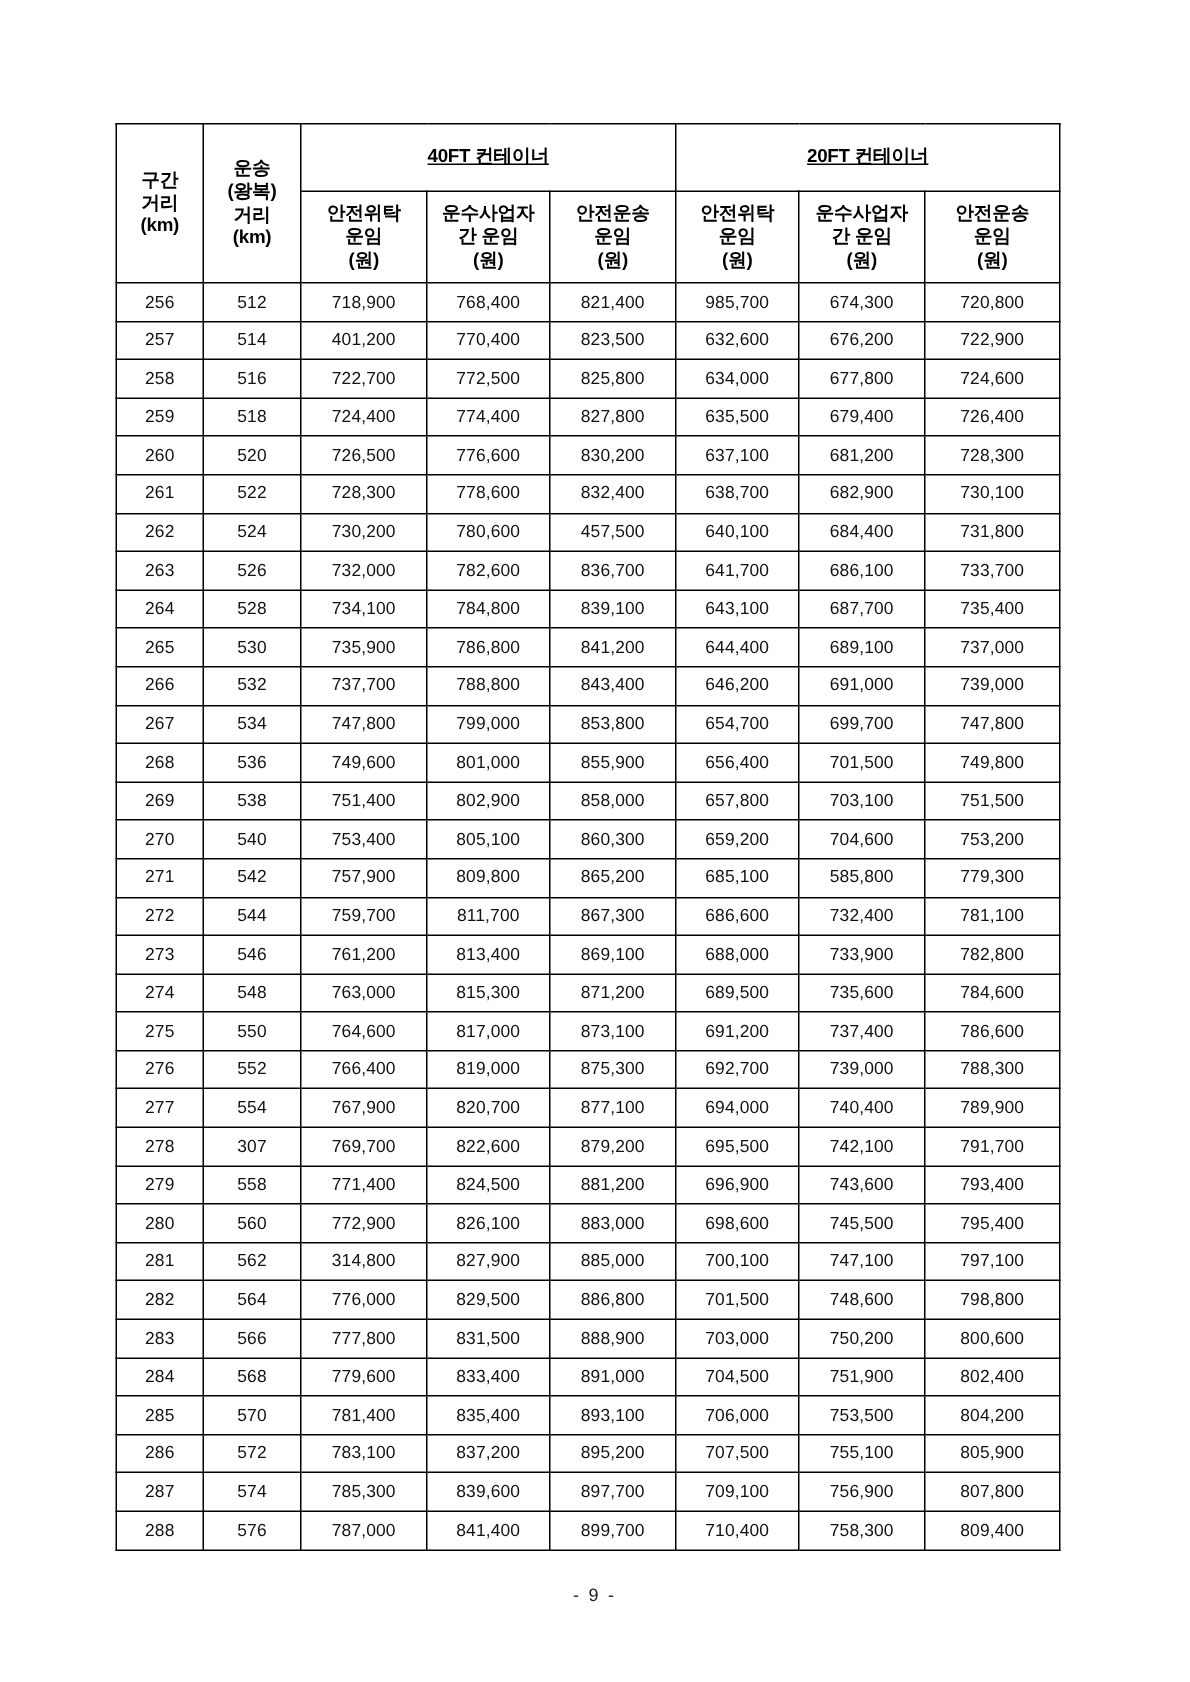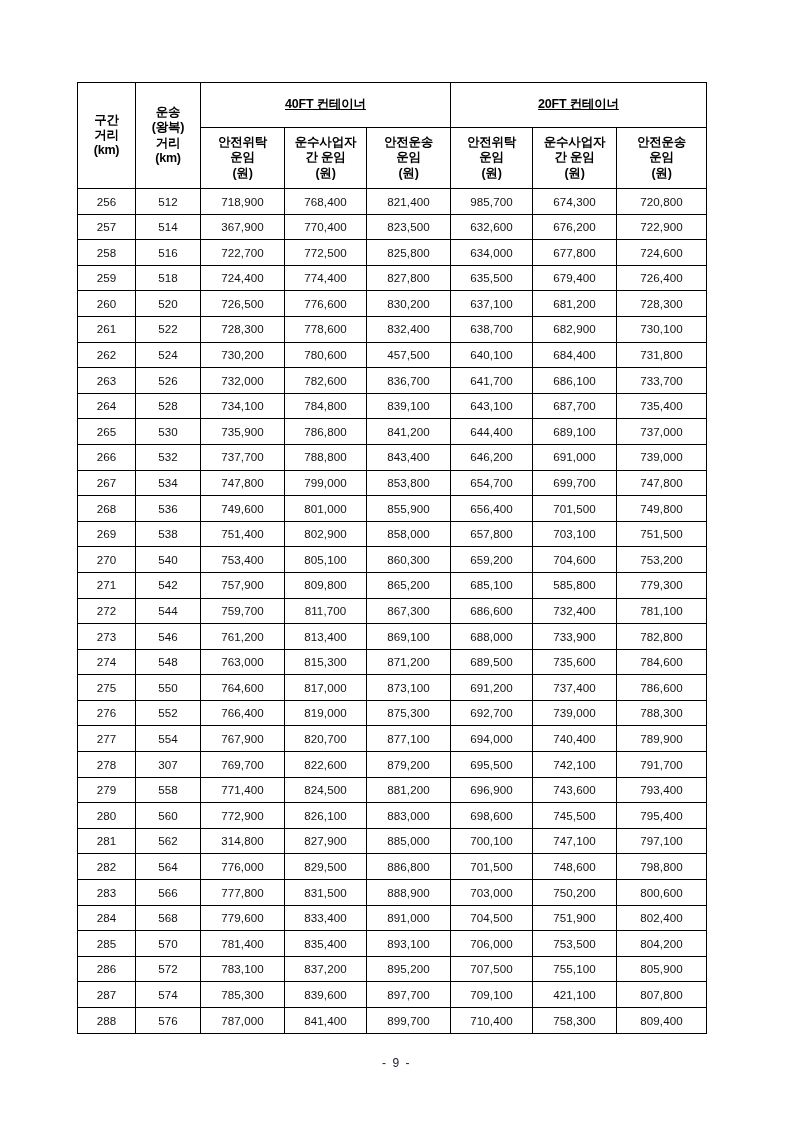--- a/index.html
+++ b/index.html
@@ -169,21 +169,21 @@
           <td>718,900</td>
           <td>768,400</td>
           <td>821,400</td>
           <td>985,700</td>
           <td>674,300</td>
           <td>720,800</td>
         </tr>
         <tr>
           <td>257</td>
           <td>514</td>
-          <td>367,900</td>
+          <td>401,200</td>
           <td>770,400</td>
           <td>823,500</td>
           <td>632,600</td>
           <td>676,200</td>
           <td>722,900</td>
         </tr>
         <tr>
           <td>258</td>
           <td>516</td>
           <td>722,700</td>
@@ -473,21 +473,21 @@
           <td>755,100</td>
           <td>805,900</td>
         </tr>
         <tr>
           <td>287</td>
           <td>574</td>
           <td>785,300</td>
           <td>839,600</td>
           <td>897,700</td>
           <td>709,100</td>
-          <td>421,100</td>
+          <td>756,900</td>
           <td>807,800</td>
         </tr>
         <tr>
           <td>288</td>
           <td>576</td>
           <td>787,000</td>
           <td>841,400</td>
           <td>899,700</td>
           <td>710,400</td>
           <td>758,300</td>

